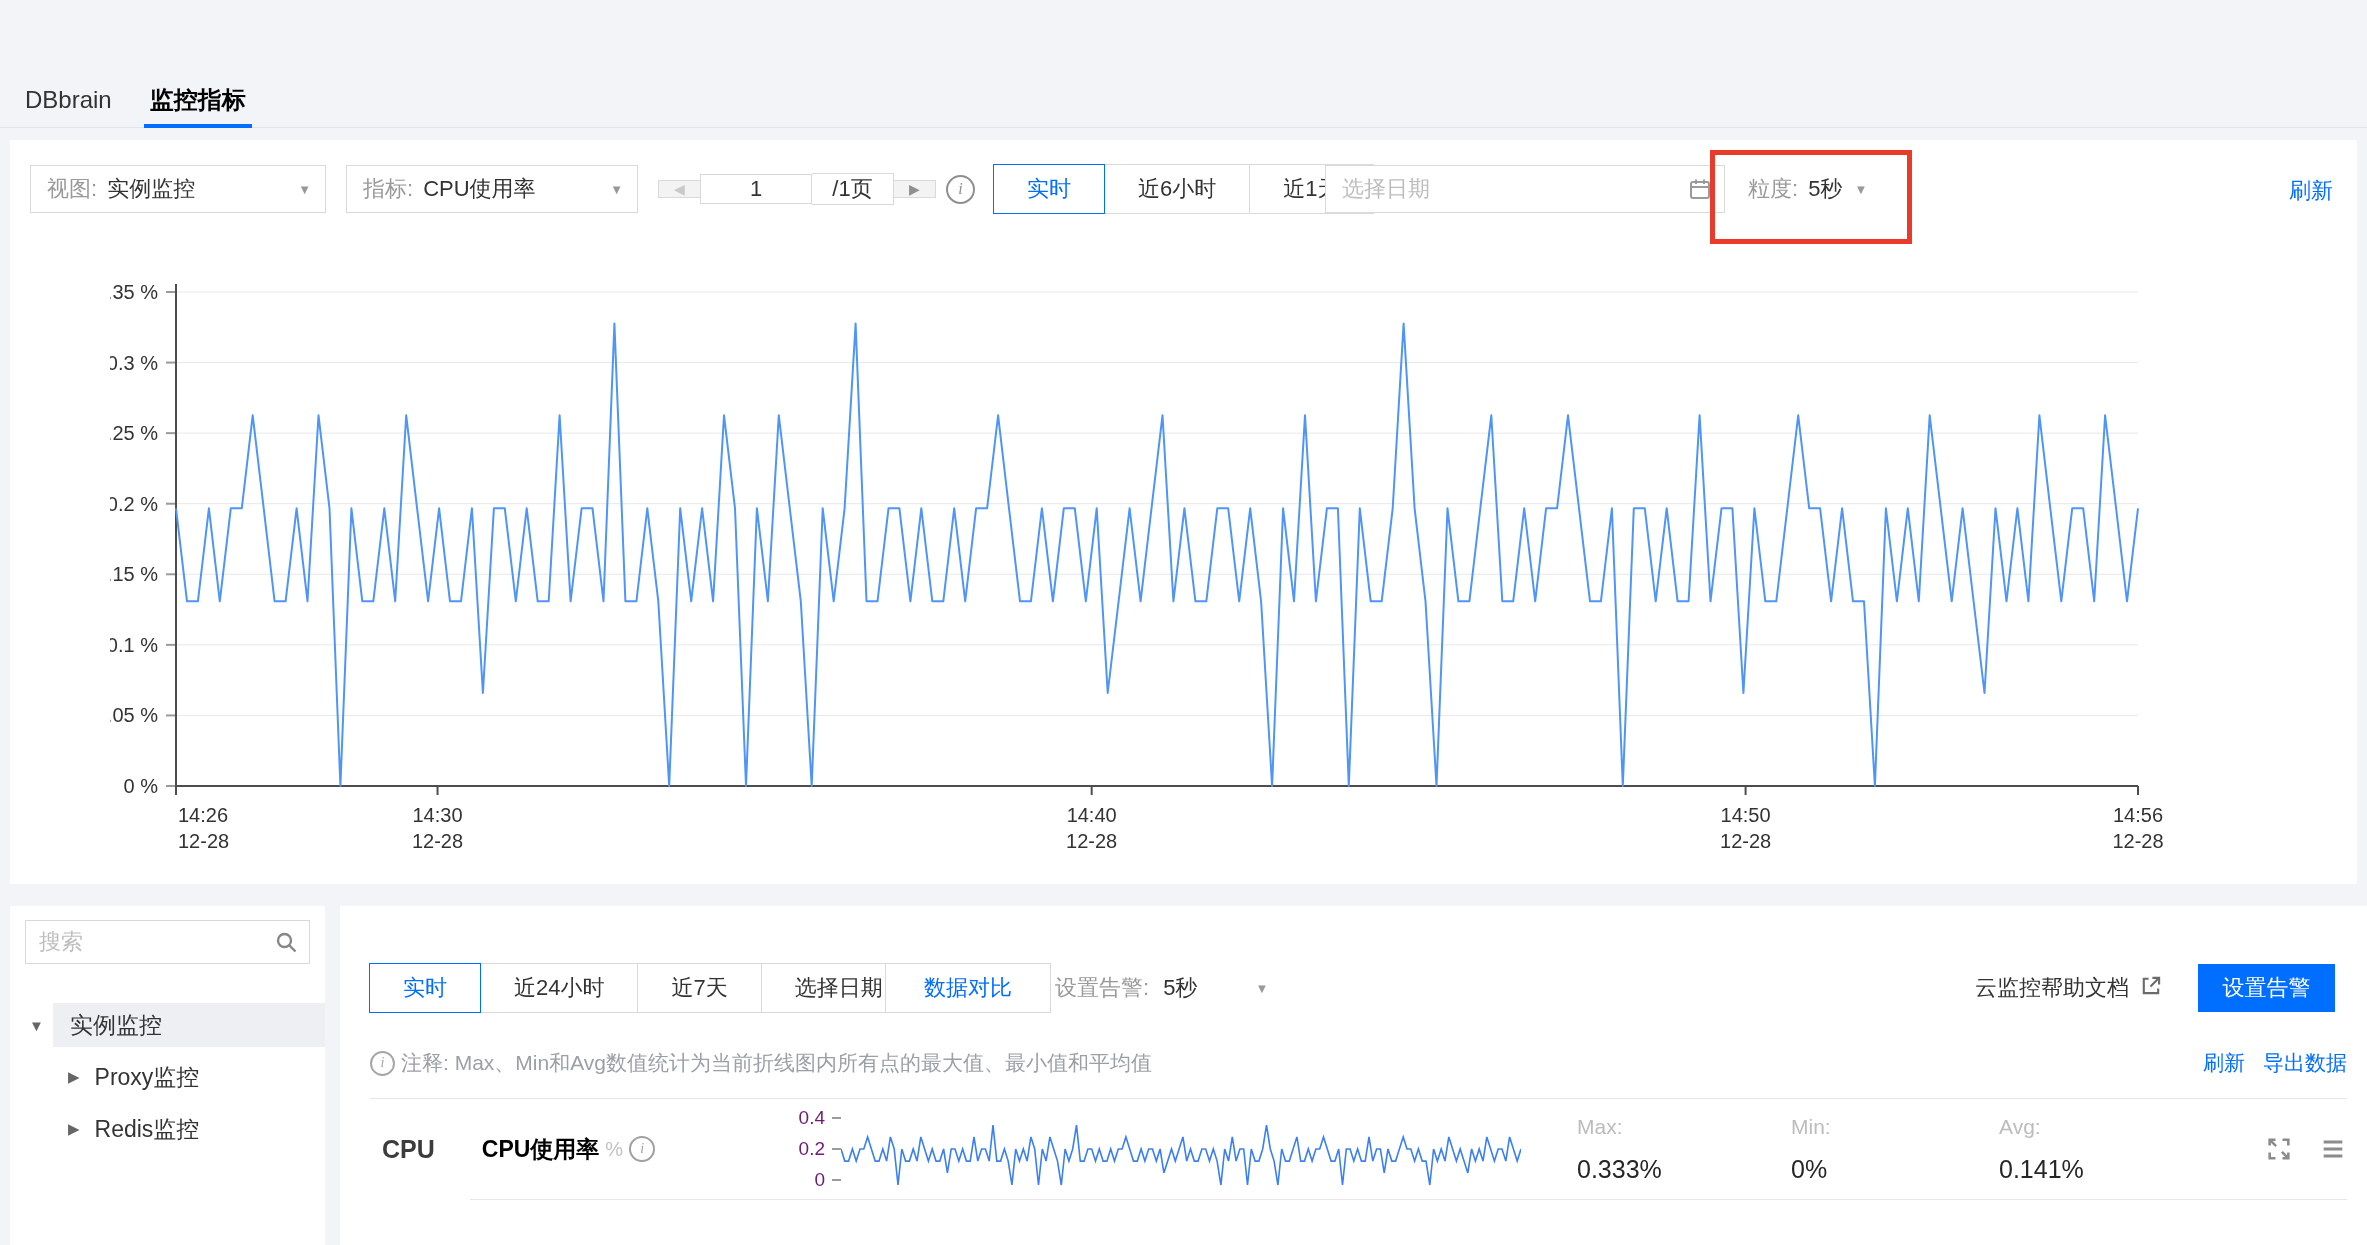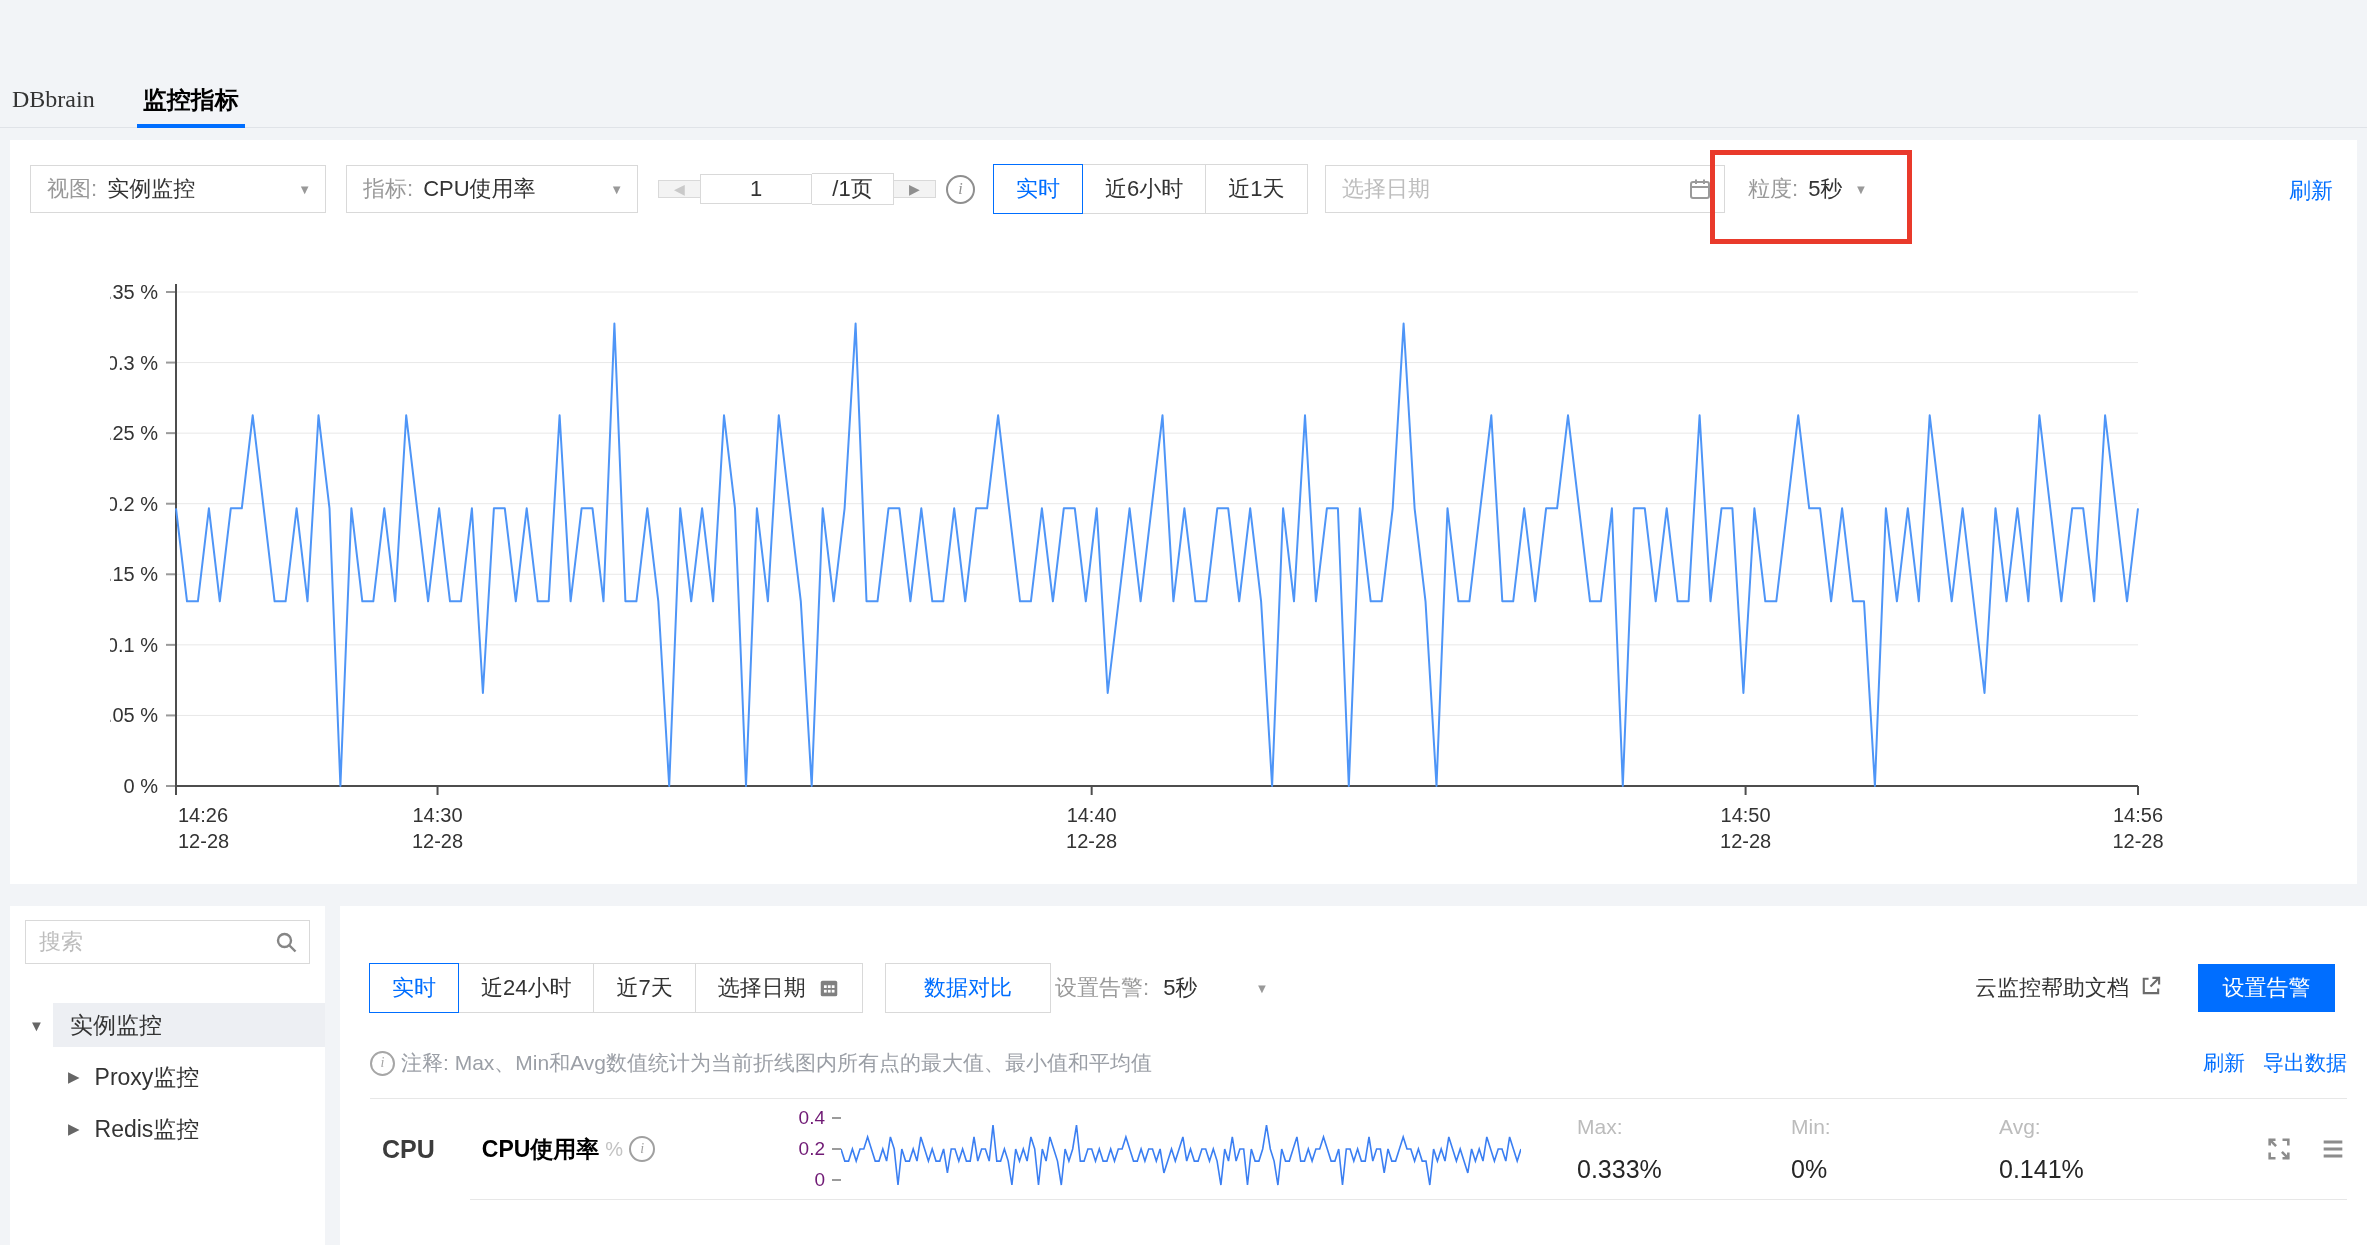--- a/index.html
+++ b/index.html
@@ -6,21 +6,21 @@
   .app{position:relative;width:2367px;height:1245px;background:#f2f4f7;overflow:hidden;
        font-family:"Liberation Sans","DejaVu Sans",sans-serif;color:#333;}
   
   .topnav{position:absolute;top:0;left:0;right:0;height:72px;background:#fff;}
   .topnav nav{display:flex;gap:52px;padding-left:22px;height:100%;align-items:stretch;}
   .tab{display:flex;align-items:center;font-size:25px;color:#262626;position:relative;cursor:pointer;}
   .tab.active{font-weight:bold;}
   .tab.active::after{content:"";position:absolute;left:-4px;right:-4px;bottom:0;height:4px;background:#006eff;}
   
   .subnav{position:absolute;top:72px;left:0;right:0;height:55px;background:#f2f4f7;border-bottom:1px solid #e0e3e8;}
-  .subnav nav{display:flex;gap:48px;padding-left:12px;height:100%;font-family:Liberation Serif, serif;}
+  .subnav nav{display:flex;gap:38px;padding-left:25px;height:100%;}
   .stab{display:flex;align-items:center;font-size:24px;color:#333;position:relative;cursor:pointer;}
   .stab.active{font-weight:bold;color:#000;}
   .stab.active::after{content:"";position:absolute;left:-6px;right:-6px;bottom:-1px;height:4px;background:#006eff;}
   
   .chart-panel{position:absolute;top:140px;left:10px;right:10px;height:744px;background:#fff;}
   .toolbar-item{position:absolute;top:25px;height:48px;display:flex;align-items:center;font-size:22px;}
   .select{border:1px solid #d9d9d9;padding:0 14px 0 16px;background:#fff;cursor:pointer;}
   .sel-label{color:#999;margin-right:10px;}
   .sel-value{color:#333;}
   .caret{margin-left:auto;color:#999;font-size:13px;}
@@ -28,21 +28,21 @@
   .pager{display:flex;height:48px;}
   .pager>*{border:1px solid #d9d9d9;display:flex;align-items:center;justify-content:center;box-sizing:border-box;}
   .pg-prev,.pg-next{width:42px;background:#f3f3f3;font-size:14px;cursor:pointer;}
   .pg-prev{color:#c9c9c9;border-right:none;}
   .pg-next{color:#8f8f8f;border-left:none;}
   .pg-input{width:112px;text-align:center;font-size:22px;border:1px solid #d9d9d9;outline:none;color:#333;background:#fff;}
   .pg-total{width:82px;background:#fff;border-left:none;font-size:22px;color:#333;}
   .i-ico{display:inline-flex;width:25px;height:25px;border:2px solid #8f8f8f;border-radius:50%;
          color:#8f8f8f;font-size:16px;align-items:center;justify-content:center;font-family:"Liberation Serif",serif;font-style:italic;}
   .btn-group{display:flex;}
-  .rbtn{min-width:90px;padding:0 22px;height:48px;display:flex;align-items:center;justify-content:center;
+  .rbtn{min-width:90px;padding:0 33px;height:48px;display:flex;align-items:center;justify-content:center;
         background:#fff;border:1px solid #d9d9d9;margin-left:-1px;font-size:22px;color:#333;cursor:pointer;box-sizing:border-box;}
   .rbtn.active{color:#006eff;border-color:#006eff;z-index:2;}
   .date-box{border:1px solid #d9d9d9;position:relative;background:#fff;}
   .date-box input{border:none;outline:none;font-size:22px;padding-left:16px;width:340px;height:44px;color:#333;background:transparent;}
   .date-box input::placeholder{color:#bdbdbd;}
   .date-ico{position:absolute;right:12px;top:11px;}
   .gran .g-label{color:#999;}
   .gran .g-value{color:#333;margin-left:10px;}
   .gran .caret2{margin-left:12px;}
   .red-box{position:absolute;left:1700px;top:10px;width:192px;height:84px;border:5px solid #e93a2b;z-index:5;pointer-events:none;}

